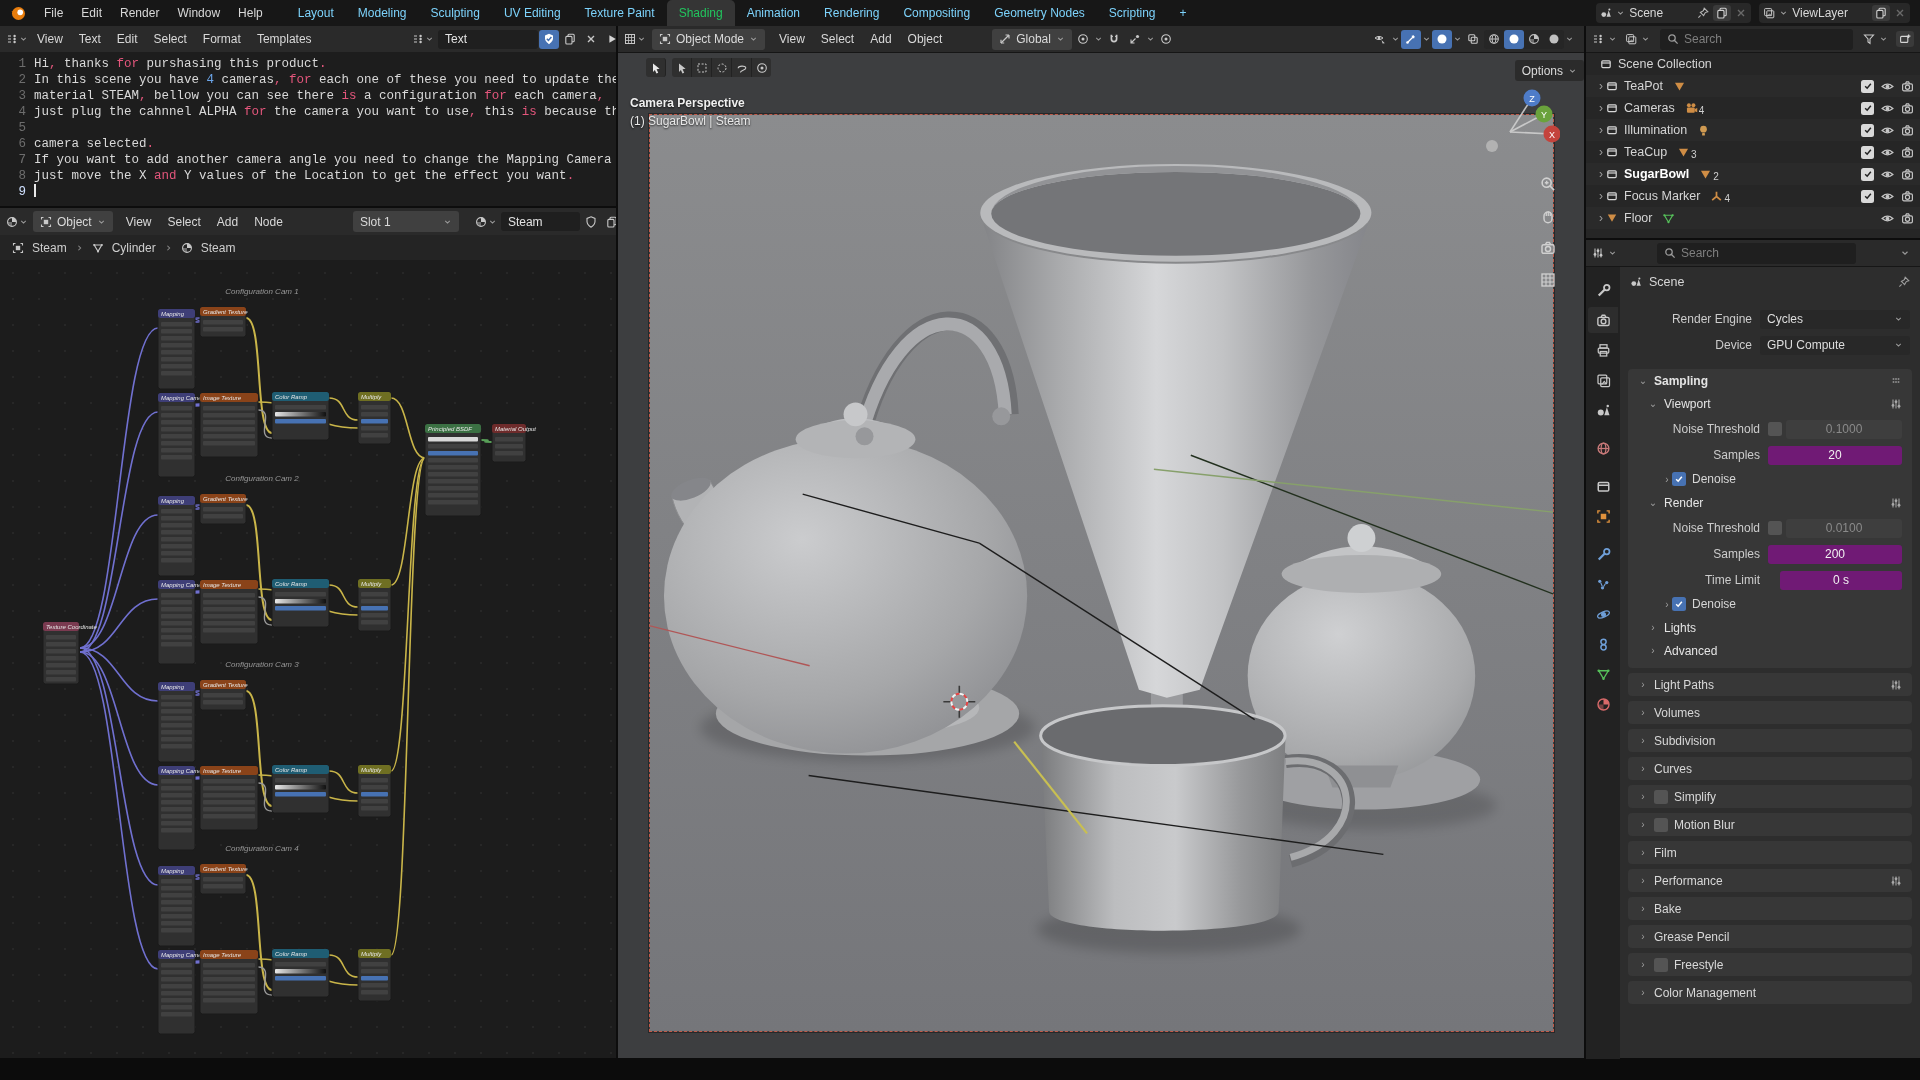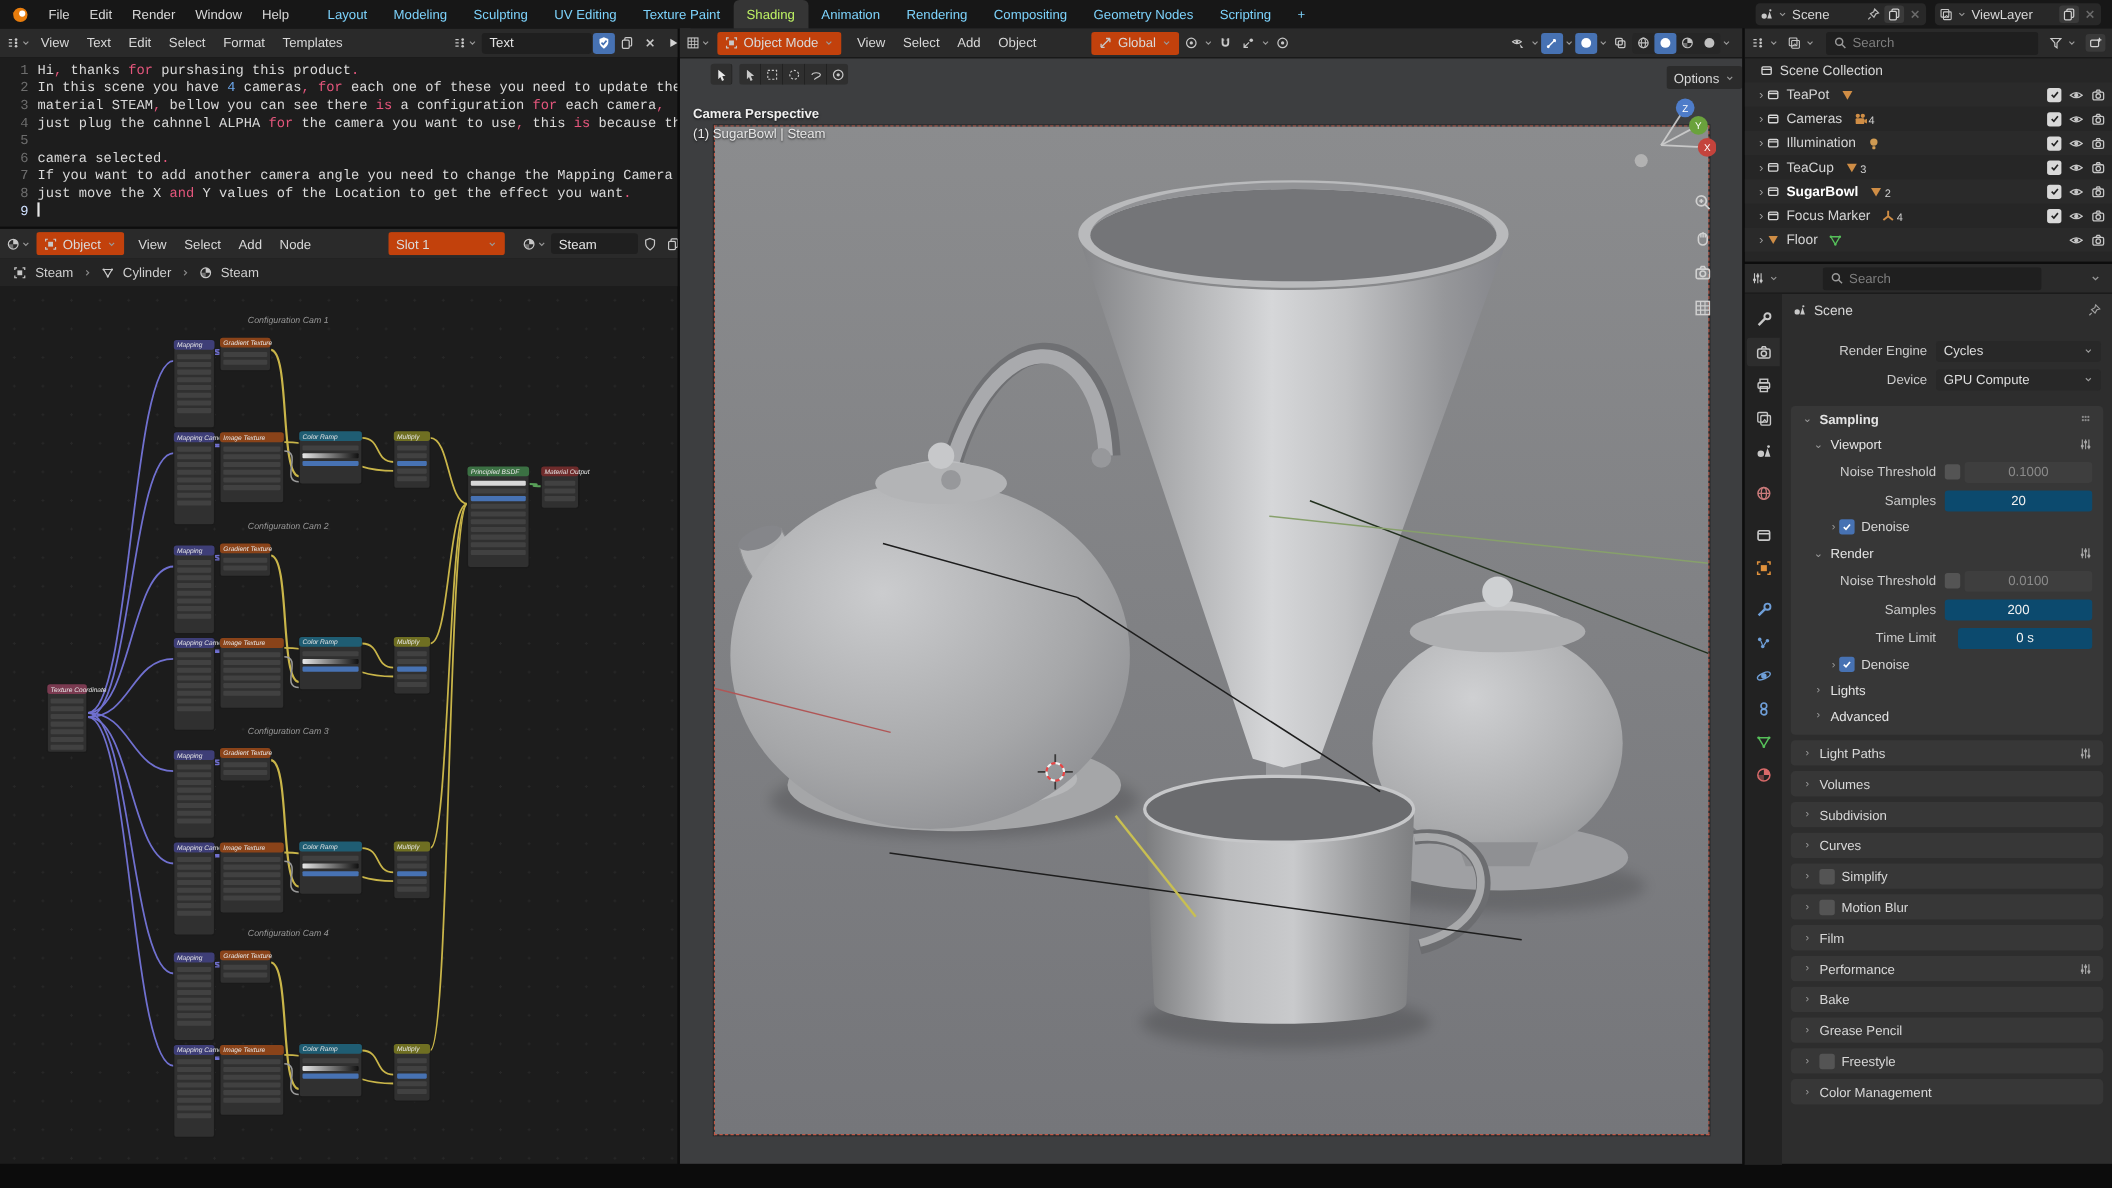--- a/index.html
+++ b/index.html
@@ -6,27 +6,27 @@
   body{width:1920px;height:1080px;position:relative;overflow:hidden;
        font-family:"Liberation Sans",sans-serif;color:#d6d6d6;user-select:none;}
   .abs{position:absolute;}
   .row{display:flex;align-items:center;}
   .ic{width:12px;height:12px;flex:0 0 auto;}
   .ic path,.ic circle,.ic rect,.ic line,.ic ellipse{vector-effect:non-scaling-stroke;}
   
   #topbar{left:0;top:0;width:1920px;height:26px;background:#171717;display:flex;align-items:center;border-bottom:1px solid #090909;}
   .menu-item{font-size:12px;color:#d8d8d8;padding:0 9px;height:100%;display:flex;align-items:center;cursor:default;}
   .ws-tab{font-size:12px;color:#7dd3fc;padding:0 12px;height:100%;display:flex;align-items:center;}
-  .ws-tab.active{background:#353535;color:#bef264;border-radius:5px 5px 0 0;}
+  .ws-tab.active{background:#353535;color:#22c55e;border-radius:5px 5px 0 0;}
   .tb-widget{background:#282828;border-radius:4px;height:20px;display:flex;align-items:center;padding:0 4px;gap:4px;font-size:12px;color:#d8d8d8;}
   .tb-btn{background:#3a3a3a;border-radius:3px;width:18px;height:16px;display:flex;align-items:center;justify-content:center;}
   
   .ehdr{background:#2a2a2a;display:flex;align-items:center;padding:0 6px;gap:1px;border-bottom:1px solid #161616;}
   .ehdr .menu-item{padding:0 8px;font-size:12px;}
-  .dd{background:#c2410c;border:1px solid #3a3a3a00;border-radius:3px;height:19px;display:flex;align-items:center;padding:0 6px;gap:5px;font-size:12px;color:#dadada;}
+  .dd{background:#404040;border:1px solid #3a3a3a00;border-radius:3px;height:19px;display:flex;align-items:center;padding:0 6px;gap:5px;font-size:12px;color:#dadada;}
   .namefield{background:#1f1f1f;border-radius:3px;height:19px;display:flex;align-items:center;padding:0 7px;font-size:12px;color:#e3e3e3;}
   .sqbtn{width:20px;height:19px;border-radius:3px;display:flex;align-items:center;justify-content:center;background:transparent;}
   .sqbtn.blue{background:#4772b3;}
   
   #texted-body{background:#1d1d1d;font-family:"Liberation Mono",monospace;font-size:12.5px;line-height:16px;overflow:hidden;}
   .tline{display:flex;white-space:pre;}
   .lnum{width:26px;text-align:right;padding-right:8px;color:#6d6d6d;flex:0 0 auto;}
   .lnum.cur{color:#cfe0ff;}
   .ltxt{color:#d9d9d9;}
   .kw{color:#e4567c;} .num{color:#6ca6ea;} .punct{color:#e4567c;}
@@ -53,21 +53,21 @@
   .ol-toggles{margin-left:auto;display:flex;gap:7px;align-items:center;}
   .chk{width:13px;height:13px;border-radius:2.5px;background:#d9d9d9;display:flex;align-items:center;justify-content:center;}
   
   #props{background:#2d2d2d;}
   #props-tabs{background:#222222;width:34px;display:flex;flex-direction:column;align-items:center;padding-top:10px;gap:4px;}
   .ptab{width:30px;height:26px;display:flex;align-items:center;justify-content:center;border-radius:3px 0 0 3px;}
   .ptab.active{background:#2d2d2d;}
   .panel{background:#373737;border-radius:4px;margin:0 8px 5px 8px;}
   .prow{display:flex;align-items:center;height:24px;margin:2px 10px 2px 0;}
   .plabel{width:132px;text-align:right;font-size:12px;color:#cccccc;padding-right:8px;flex:0 0 auto;}
-  .field{flex:1;height:19px;background:#0c4a6e;border-radius:3px;display:flex;align-items:center;justify-content:center;font-size:12px;color:#f1f1f1;}
+  .field{flex:1;height:19px;background:#701a75;border-radius:3px;display:flex;align-items:center;justify-content:center;font-size:12px;color:#f1f1f1;}
   .field.dis{background:#3e3e3e;color:#8a8a8a;}
   .dropfield{flex:1;height:19px;background:#282828;border-radius:3px;display:flex;align-items:center;font-size:12px;color:#dedede;padding:0 7px;}
   .dropfield .sp{flex:1;}
   .phead{display:flex;align-items:center;height:23px;font-size:12px;color:#e4e4e4;gap:6px;padding:0 10px;}
   .pcollapsed{height:23px;display:flex;align-items:center;gap:6px;background:#373737;border-radius:4px;margin:0 8px 5px 8px;font-size:12px;color:#d8d8d8;padding:0 10px;}
   .chkbx{width:14px;height:14px;border-radius:2.5px;background:#545454;flex:0 0 auto;display:flex;align-items:center;justify-content:center;}
   .chkbx.on{background:#4772b3;}
   .chev{color:#9d9d9d;font-size:10px;width:10px;text-align:center;}
   
   #statusbar{left:0;top:1058px;width:1920px;height:22px;background:#212121;border-top:1px solid #0d0d0d;display:flex;align-items:center;font-size:11.5px;color:#9b9b9b;padding:0 10px;box-sizing:border-box;}

